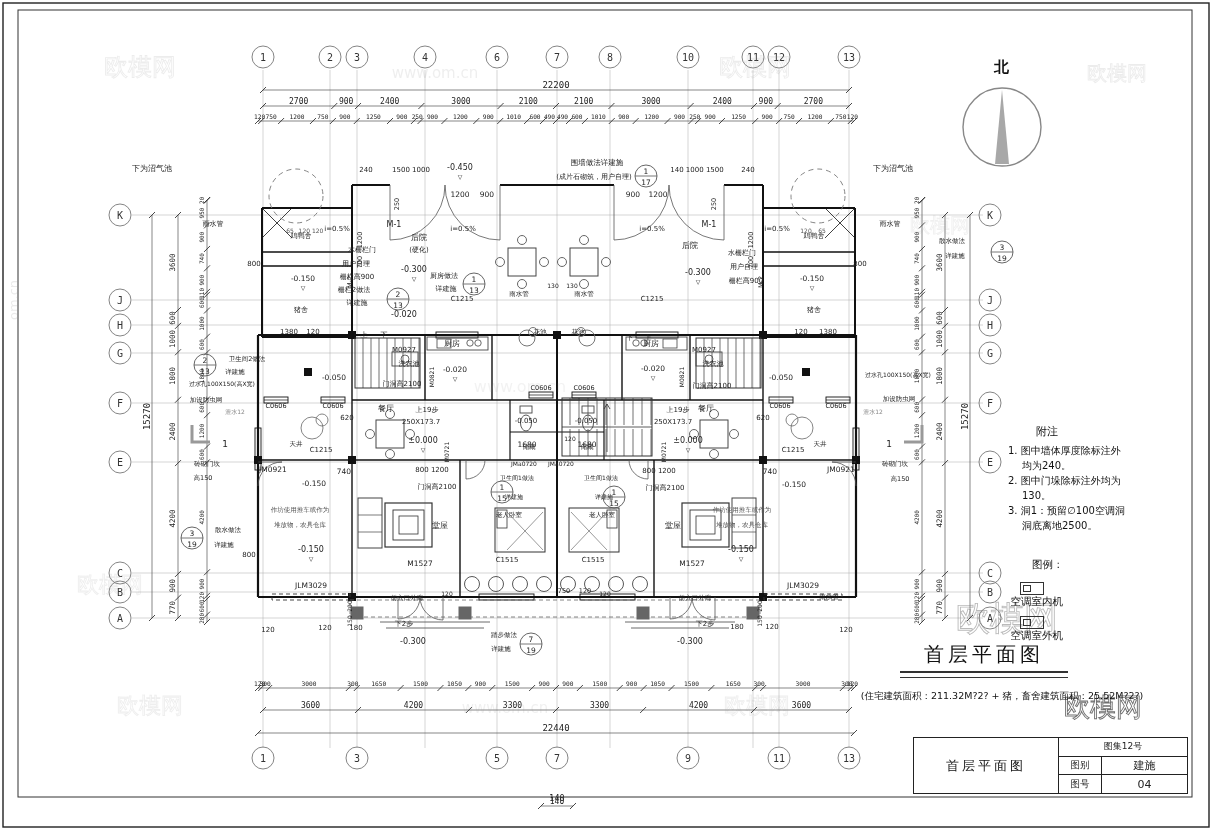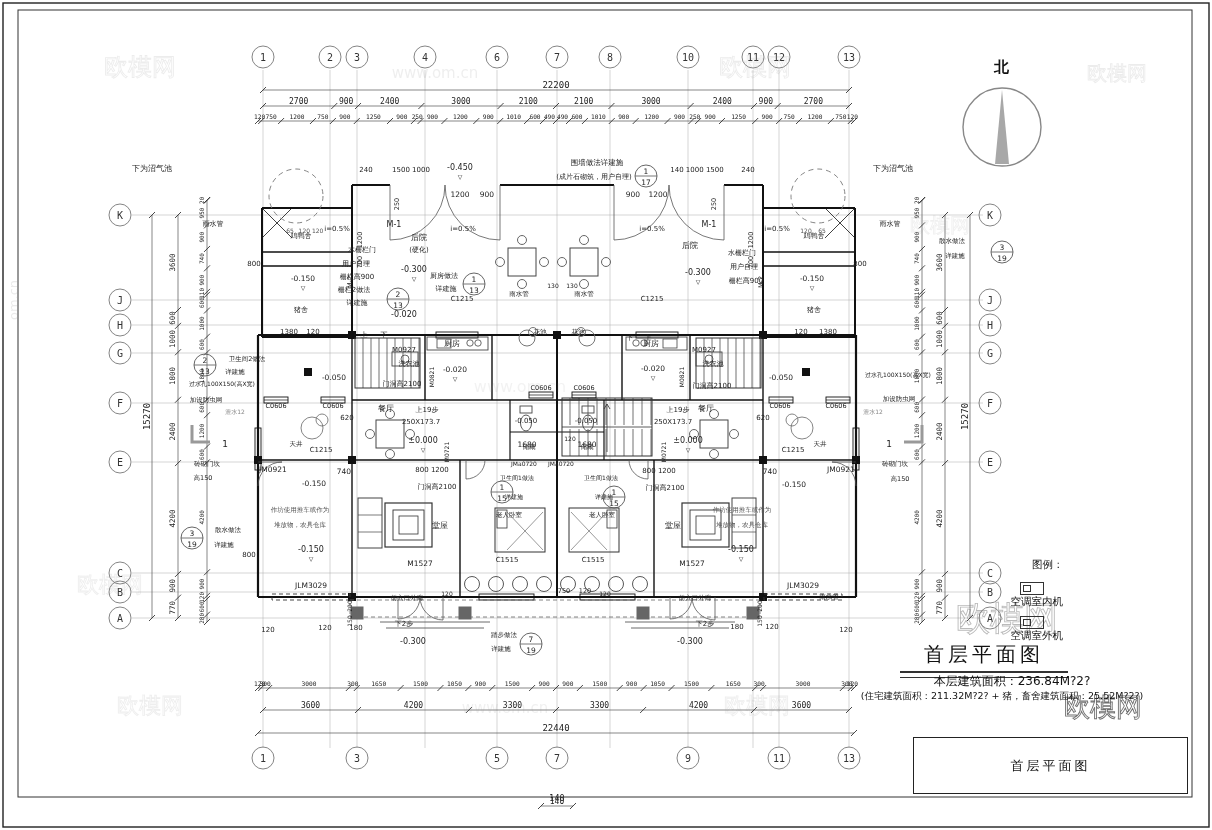--- a/index.html
+++ b/index.html
@@ -911,36 +911,57 @@
         <text x="150" y="713" font-size="22" fill="none" text-anchor="middle" font-family="DejaVu Sans, sans-serif" opacity="0.16" stroke="#999" stroke-width="0.9">欧模网</text>
         <text x="505" y="713" font-size="15" fill="#999" text-anchor="middle" font-family="DejaVu Sans, sans-serif" opacity="0.14">www.om.cn</text>
         <text x="757" y="713" font-size="22" fill="none" text-anchor="middle" font-family="DejaVu Sans, sans-serif" opacity="0.16" stroke="#999" stroke-width="0.9">欧模网</text>
         <text x="1007" y="630" font-size="34" fill="none" text-anchor="middle" font-family="DejaVu Sans, sans-serif" opacity="0.5" stroke="#777" stroke-width="0.9">欧模网</text>
         <text x="1103" y="716" font-size="26" fill="none" text-anchor="middle" font-family="DejaVu Sans, sans-serif" opacity="0.85" stroke="#555" stroke-width="0.9">欧模网</text>
       </g>
     </svg>
 
   <div class="abs north-label" style="left:994px;top:58px;">北</div>
 
+  <div class="abs notes" style="left:1008px;top:424px;">
+    <div class="nt" style="margin-left:28px;">附注</div>
+    <div class="note-line">1. 图中墙体厚度除标注外</div>
+    <div class="note-line note-cont">均为240。</div>
+    <div class="note-line">2. 图中门垛除标注外均为</div>
+    <div class="note-line note-cont">130。</div>
+    <div class="note-line">3. 洞1：预留∅100空调洞</div>
+    <div class="note-line note-cont">洞底离地2500。</div>
+  </div>
 
   <div class="abs legend" style="left:1010px;top:558px;">
     <div class="lt" style="margin-left:22px;">图例：</div>
     <div class="legend-row">
       <span class="legend-icon"></span>
       <span>空调室内机</span>
     </div>
     <div class="legend-row">
       <span class="legend-icon"></span>
       <span>空调室外机</span>
     </div>
   </div>
 
   <div class="abs" style="left:900px;top:641px;width:168px;">
     <div class="big-title">首层平面图</div>
     <div class="big-title-under"></div>
   </div>
-  <div class="abs area1" style="left:862px;top:673px;width:300px;">本层建筑面积：236.84M?2?</div>
   <div class="abs area2" style="left:800px;top:690px;width:404px;text-align:center;">(住宅建筑面积：211.32M?2? + 猪，畜舍建筑面积：25.52M?2?)</div>
 
   <div class="abs tblock" style="left:913px;top:737px;width:273px;height:55px;">
     <div class="tb-left">首层平面图</div>
+    <div class="tb-right">
+      <div class="tb-row">
+          <div class="tb-cat">图集12号</div>
+        </div>
+      <div class="tb-row">
+        <div class="tb-cap">图别</div>
+        <div class="tb-val">建施</div>
+      </div>
+      <div class="tb-row">
+        <div class="tb-cap">图号</div>
+        <div class="tb-val">04</div>
+      </div>
+    </div>
   </div>
 </div>
 
 </body></html>

